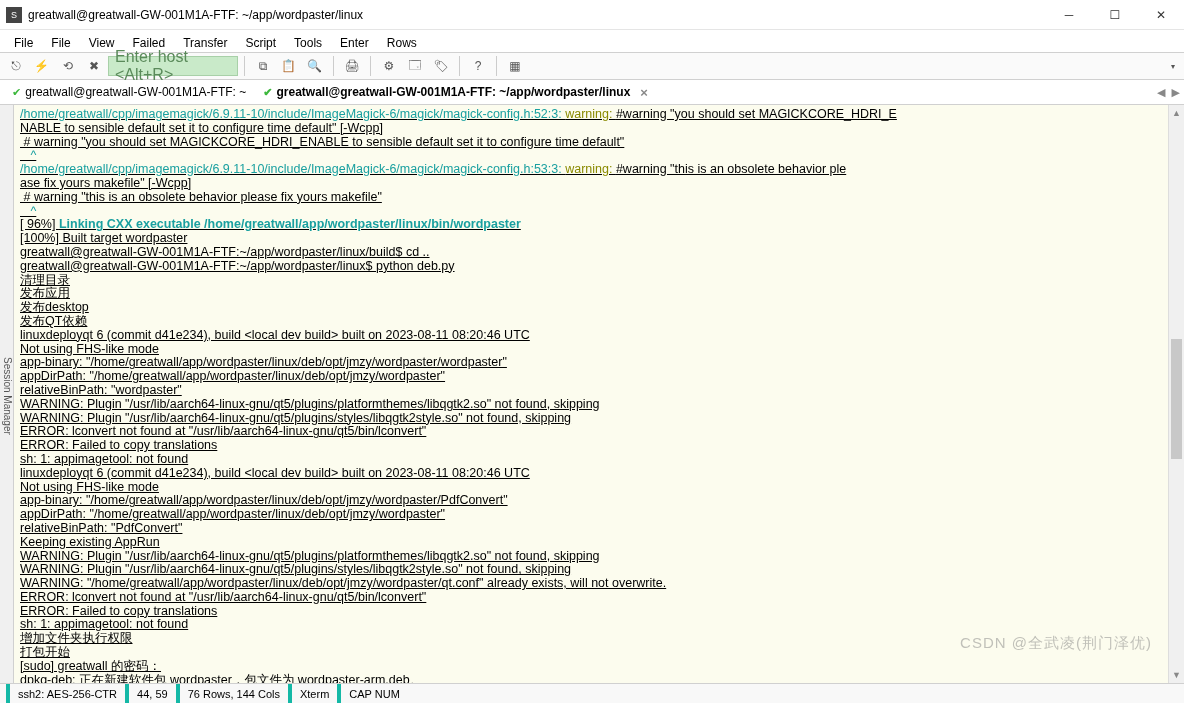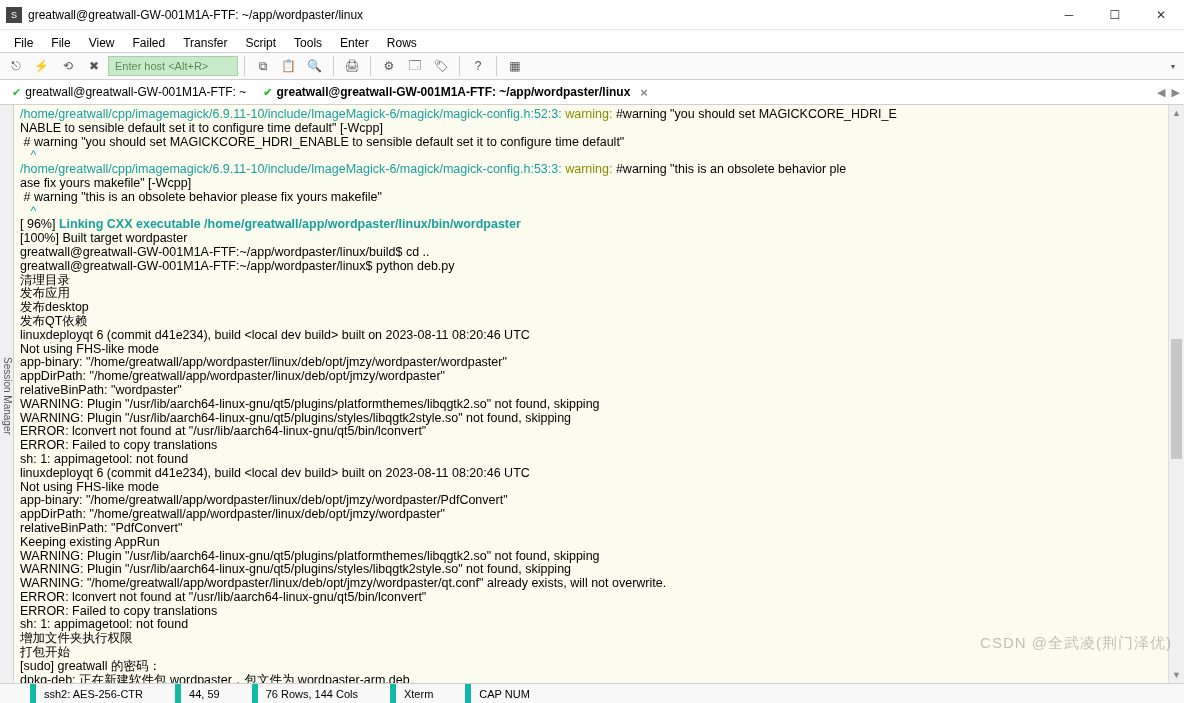--- a/index.html
+++ b/index.html
@@ -12,54 +12,54 @@
 .winbtns { display:flex; }
 .winbtn { width:46px; height:30px; display:flex; align-items:center; justify-content:center; color:#333; }
 
 
 .menubar { height:22px; display:flex; align-items:flex-end; padding:0 6px; gap:2px; }
 .menubar span { padding:2px 8px; font-size:12px; cursor:default; }
 
 
 .toolbar { height:28px; border-top:1px solid #d0d0d0; border-bottom:1px solid #d0d0d0; display:flex; align-items:center; padding:0 4px; gap:2px; background:#fafafa; }
 .tool { width:24px; height:22px; display:flex; align-items:center; justify-content:center; color:#555; border:1px solid transparent; }
-.hostbox { width:130px; height:20px; background:#c9eac9; color:#5a8a5a; padding:0 6px; display:flex; align-items:center; font-size:11px; border:1px solid #a8d0a8; }
+.hostbox { width:130px; height:20px; background:#c9eac9; color:#5a8a5a; padding:0 6px; display:flex; align-items:center; font-size:16px; border:1px solid #a8d0a8; }
 .toolbar .sep { width:1px; height:20px; background:#ccc; margin:0 4px; }
 .toolbar .spacer { flex:1; }
 .toolbar .drop { width:14px; display:flex; align-items:center; justify-content:center; color:#555; font-size:8px; }
 
 
 .tabbar { height:25px; display:flex; align-items:center; background:#fff; padding:0 4px; border-bottom:1px solid #d0d0d0; }
 .tab { display:flex; align-items:center; padding:3px 8px; gap:4px; font-size:12px; border-right:1px solid transparent; }
 .tab.active { font-weight:bold; }
 .tab .check { color:#3cb83c; font-size:11px; }
 .tab .x { color:#888; margin-left:6px; font-size:13px; }
 .tabbar .spacer { flex:1; }
 .tabnav { display:flex; gap:6px; color:#888; font-size:11px; }
 
 
 .content-wrap { flex:1; display:flex; overflow:hidden; }
 .sidebar { width:14px; background:#f0f0f0; border-right:1px solid #d0d0d0; writing-mode:vertical-rl; text-orientation:mixed; font-size:10px; text-align:center; padding-top:4px; color:#555; }
 .terminal-wrap { flex:1; position:relative; background:#fcfcee; overflow:hidden; }
-.terminal { position:absolute; inset:0; padding:3px 6px; font-family:"Consolas","Courier New",monospace; font-size:12.5px; line-height:12.8px; color:#000; white-space:pre; overflow:auto; }
+.terminal { position:absolute; inset:0; padding:3px 6px; font-family:"Consolas","Courier New",monospace; font-size:12.5px; line-height:12.8px; color:#000; white-space:pre; overflow:auto;text-decoration:underline; }
 .scrollbar-v { position:absolute; right:0; top:0; bottom:0; width:16px; background:#f0f0f0; border-left:1px solid #ddd; display:flex; flex-direction:column; align-items:center; }
 .scrollbar-v .arrow { height:16px; width:100%; display:flex; align-items:center; justify-content:center; color:#888; font-size:9px; }
 .scrollbar-v .track { flex:1; position:relative; width:100%; }
 .scrollbar-v .thumb { position:absolute; left:2px; right:2px; top:40%; height:120px; background:#c8c8c8; }
 
 .teal { color:#1aa0a0; }
 .olive { color:#8a8a00; }
 
 
 .statusbar { height:20px; border-top:1px solid #d0d0d0; display:flex; align-items:center; font-size:11px; padding:0 6px; background:#f8f8f8; }
 .statusbar .sl { flex:1; }
-.statusbar .cell { padding:0 8px; border-left:6px solid #14b8a6; height:100%; display:flex; align-items:center;margin-left:24px; }
+.statusbar .cell { padding:0 8px; border-left:4px solid #14b8a6; height:100%; display:flex; align-items:center; }
 
 
-.watermark { position:absolute; right:12px; bottom:30px; color:rgba(120,120,120,0.45); font-size:15px; pointer-events:none; letter-spacing:1px; }
+.watermark { position:absolute; right:32px; bottom:30px; color:rgba(120,120,120,0.45); font-size:15px; pointer-events:none; letter-spacing:1px; }
 </style>
 </head>
 <body>
 
 <div class="titlebar">
   <div class="icon">S</div>
   <div class="title">greatwall@greatwall-GW-001M1A-FTF: ~/app/wordpaster/linux</div>
   <div class="winbtns">
     <div class="winbtn">─</div>
     <div class="winbtn">☐</div>

